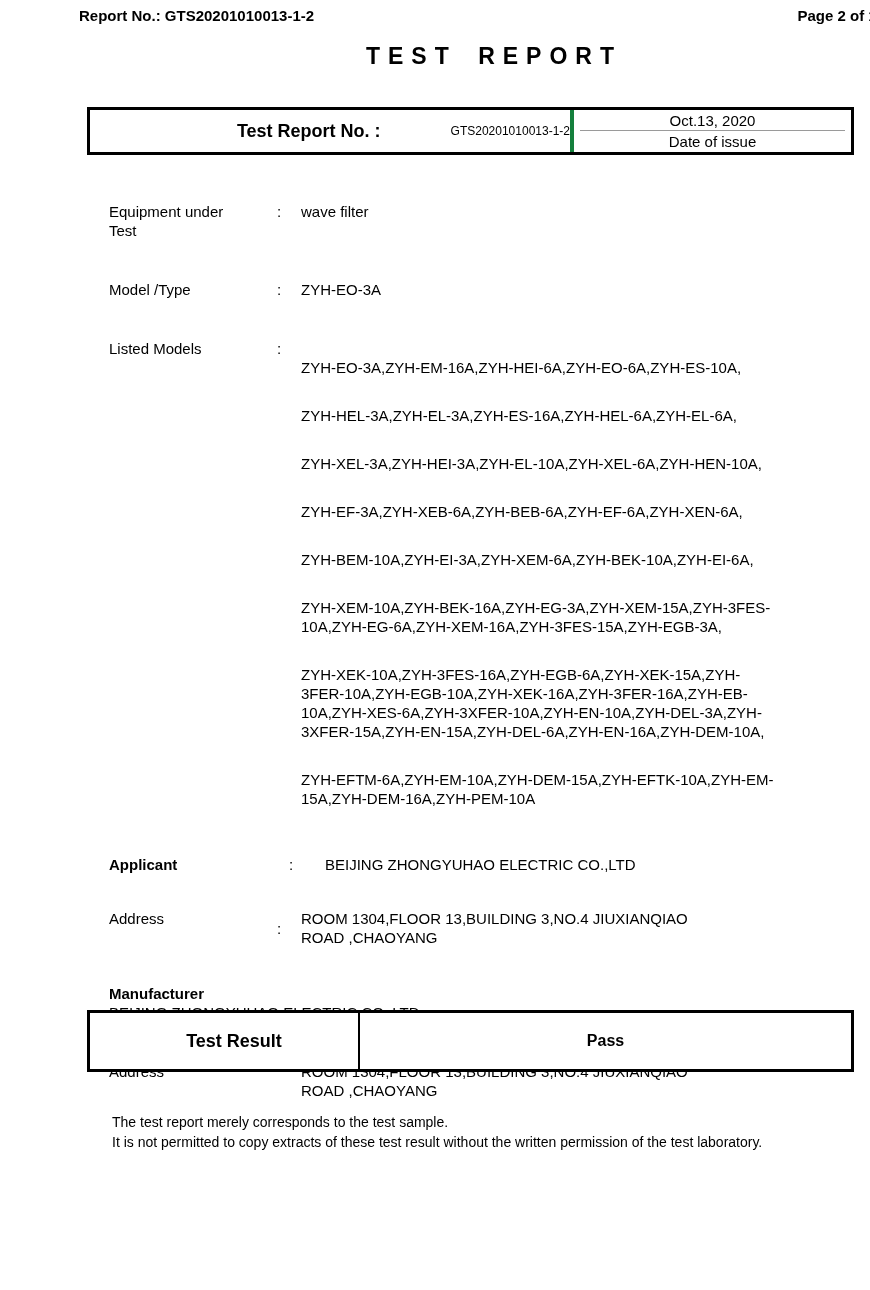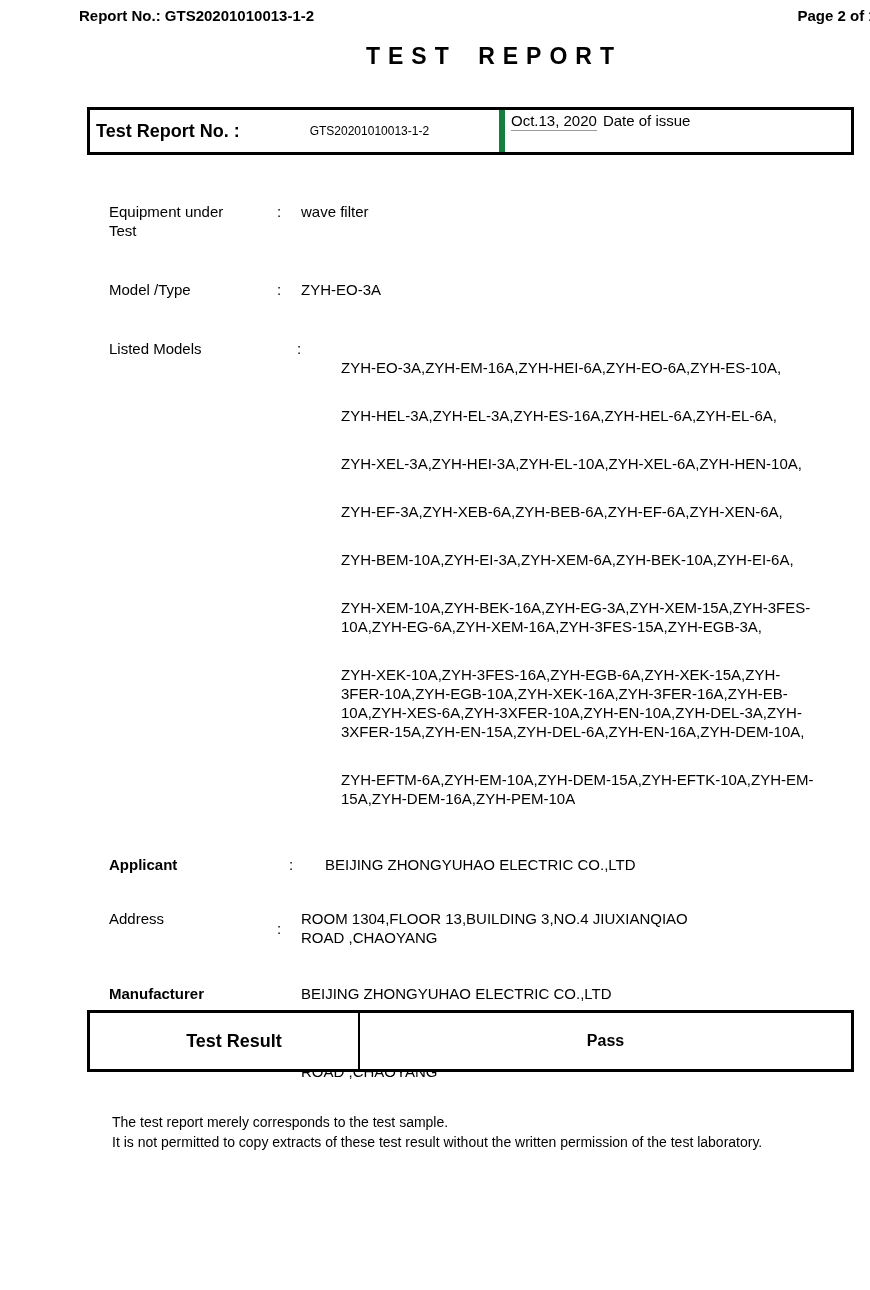--- a/index.html
+++ b/index.html
@@ -21,41 +21,41 @@
   .doc-title {
     margin-top:18px; text-align:center;
     font-size:23px; font-weight:bold; line-height:27px;
     letter-spacing:8px; word-spacing:7px;padding-left:24px;
   }
   
   .report-table {
     margin:37px 0 0 40px; width:767px; height:48px;
     border:3px solid #000; display:flex; background:#fff;
   }
-  .rt-left { width:409px; display:flex; align-items:center; padding-left:6px; }
+  .rt-left { width:480px; display:flex; align-items:center; padding-left:6px;justify-content:flex-end; }
   .rt-label { font-size:18px; font-weight:bold; white-space:nowrap; }
   .rt-value { font-size:12px; font-weight:normal; margin-left:70px; white-space:nowrap; }
-  .rt-right { flex:1; border-left:6px solid #15803d; display:flex; flex-direction:row; }
+  .rt-right { flex:1; border-left:4px solid #15803d; display:flex; flex-direction:column; }
   .rt-date, .rt-date-label {
     height:21px; line-height:21px; text-align:center; font-size:15px;
   }
   .rt-date { border-bottom:1px solid #9a9a9a; margin:0 6px; }
   
   .details { margin:47px 60px 0 62px; font-size:15px; line-height:19px; }
   .row { display:flex; align-items:flex-start; }
   .row-label { width:168px; flex-shrink:0; white-space:pre-line; }
   .row-label.bold { font-weight:bold; }
   .row-sep { width:24px; flex-shrink:0; }
   .row.sep-center .row-sep { align-self:center; }
   .row-value { flex:1; white-space:pre-line; }
   .mt-model { margin-top:40px; }
-  .mt-models { margin-top:40px;gap:20px; }
+  .mt-models { margin-top:40px; }
   .mt-applicant { margin-top:28px;gap:12px; }
   .mt-address1 { margin-top:35px; }
-  .mt-manufacturer { margin-top:37px; }
+  .mt-manufacturer { margin-top:37px;flex-direction:column; }
   .mt-address2 { margin-top:40px; }
   .models-value p { margin:0 0 10px 0; white-space:pre-line; }
   .models-value p:last-child { margin-bottom:0; }
   
   .result-table {
     position:absolute; left:40px; top:1010px; width:767px; height:62px;
     border:3px solid #000; display:flex; background:#fff;
   }
   .res-left {
     width:270px; border-right:2px solid #000;

